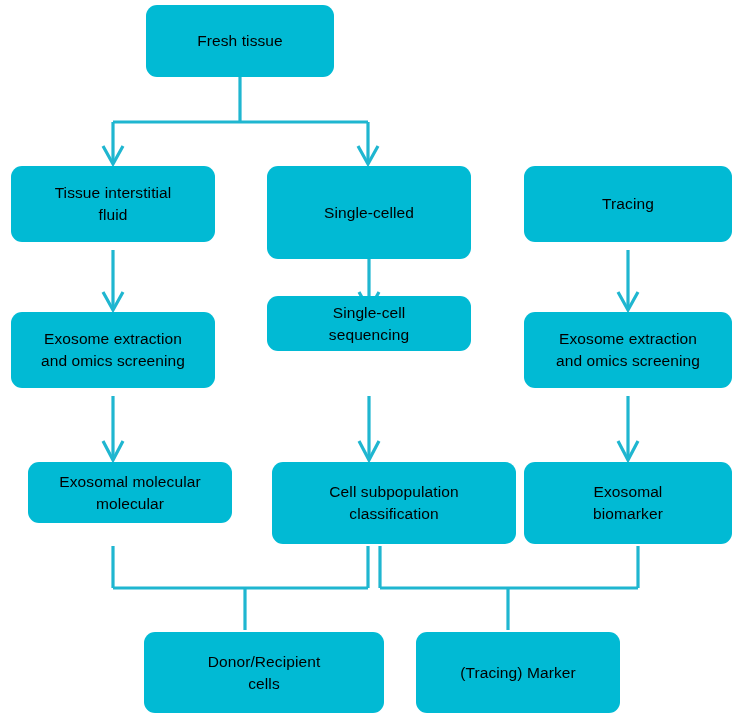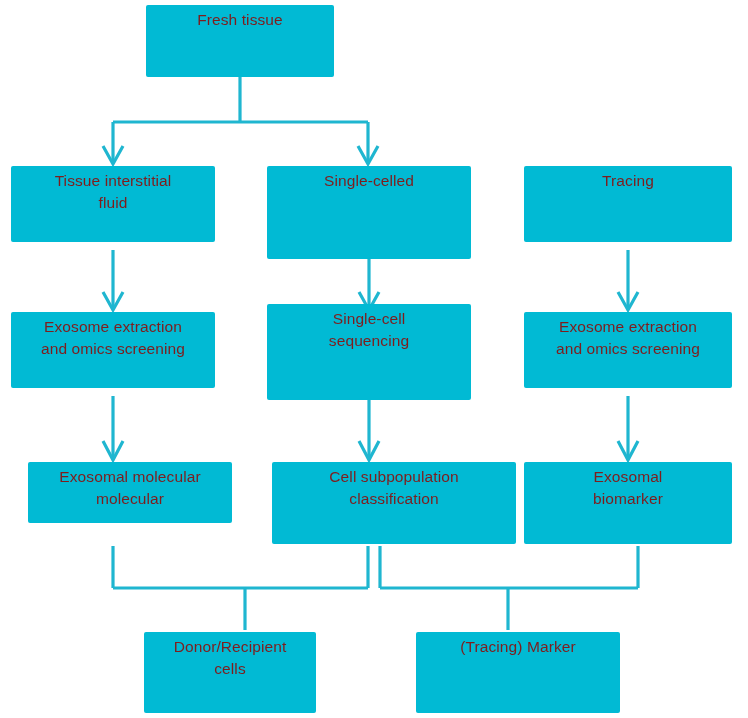--- a/index.html
+++ b/index.html
@@ -20,24 +20,24 @@
     left: 0;
     top: 0;
     width: 748px;
     height: 718px;
     pointer-events: none;
   }
   .node {
     position: absolute;
     box-sizing: border-box;
     background: #01bad4;
-    border-radius: 2px;
-    color: #7f1d1d;
+    border-radius: 11px;
+    color: #000000;
     display: flex;
-    align-items: flex-start;
+    align-items: center;
     justify-content: center;
     text-align: center;
     font-size: 15.5px;
     line-height: 1.42;
     letter-spacing: 0.1px;
     padding: 4px 10px;
     z-index: 2;
   }
   .node span { display: block; }
 </style>
@@ -113,21 +113,21 @@
     </div>
   </div>
 
   <div class="node" style="left:11px; top:312px; width:204px; height:76px;">
     <div>
       <span>Exosome extraction</span>
       <span>and omics screening</span>
     </div>
   </div>
 
-  <div class="node" style="left:267px; top:304px; width:204px; height:96px;">
+  <div class="node" style="left:267px; top:296px; width:204px; height:55px;">
     <div>
       <span>Single-cell</span>
       <span>sequencing</span>
     </div>
   </div>
 
   <div class="node" style="left:524px; top:312px; width:208px; height:76px;">
     <div>
       <span>Exosome extraction</span>
       <span>and omics screening</span>
@@ -148,21 +148,21 @@
     </div>
   </div>
 
   <div class="node" style="left:524px; top:462px; width:208px; height:82px;">
     <div>
       <span>Exosomal</span>
       <span>biomarker</span>
     </div>
   </div>
 
-  <div class="node" style="left:144px; top:632px; width:172px; height:81px;">
+  <div class="node" style="left:144px; top:632px; width:240px; height:81px;">
     <div>
       <span>Donor/Recipient</span>
       <span>cells</span>
     </div>
   </div>
 
   <div class="node" style="left:416px; top:632px; width:204px; height:81px;">
     <div>
       <span>(Tracing) Marker</span>
     </div>

